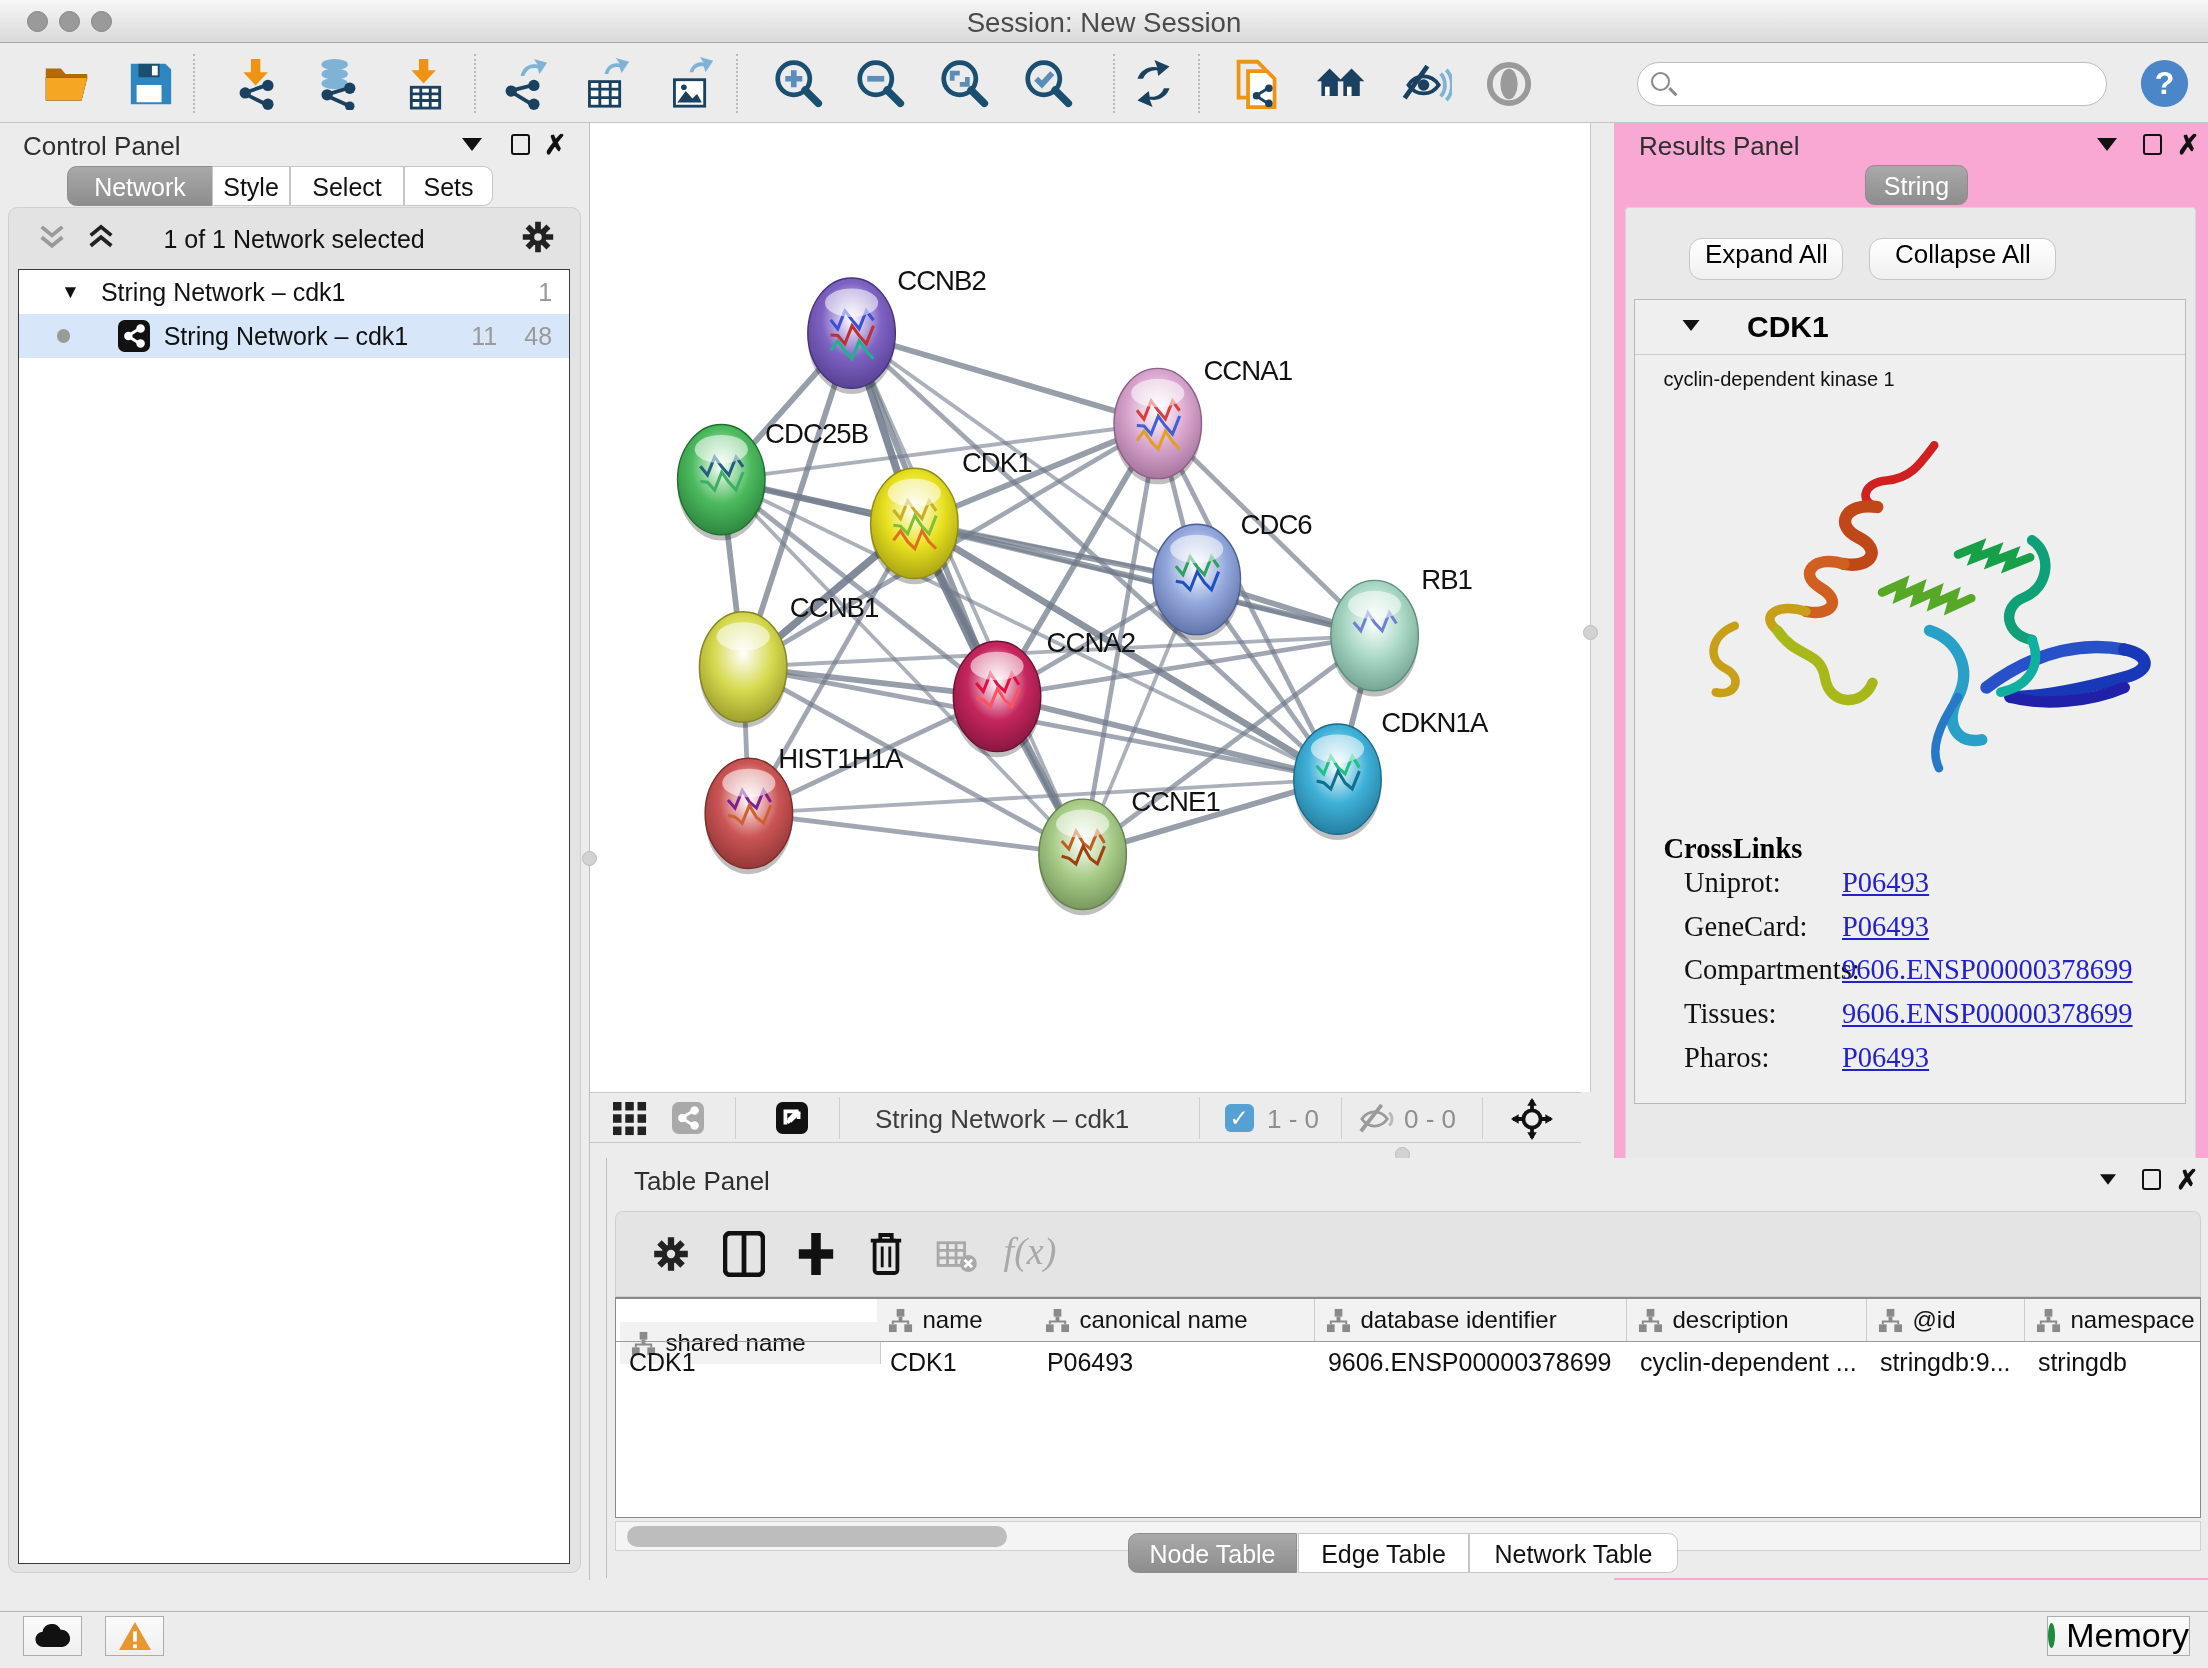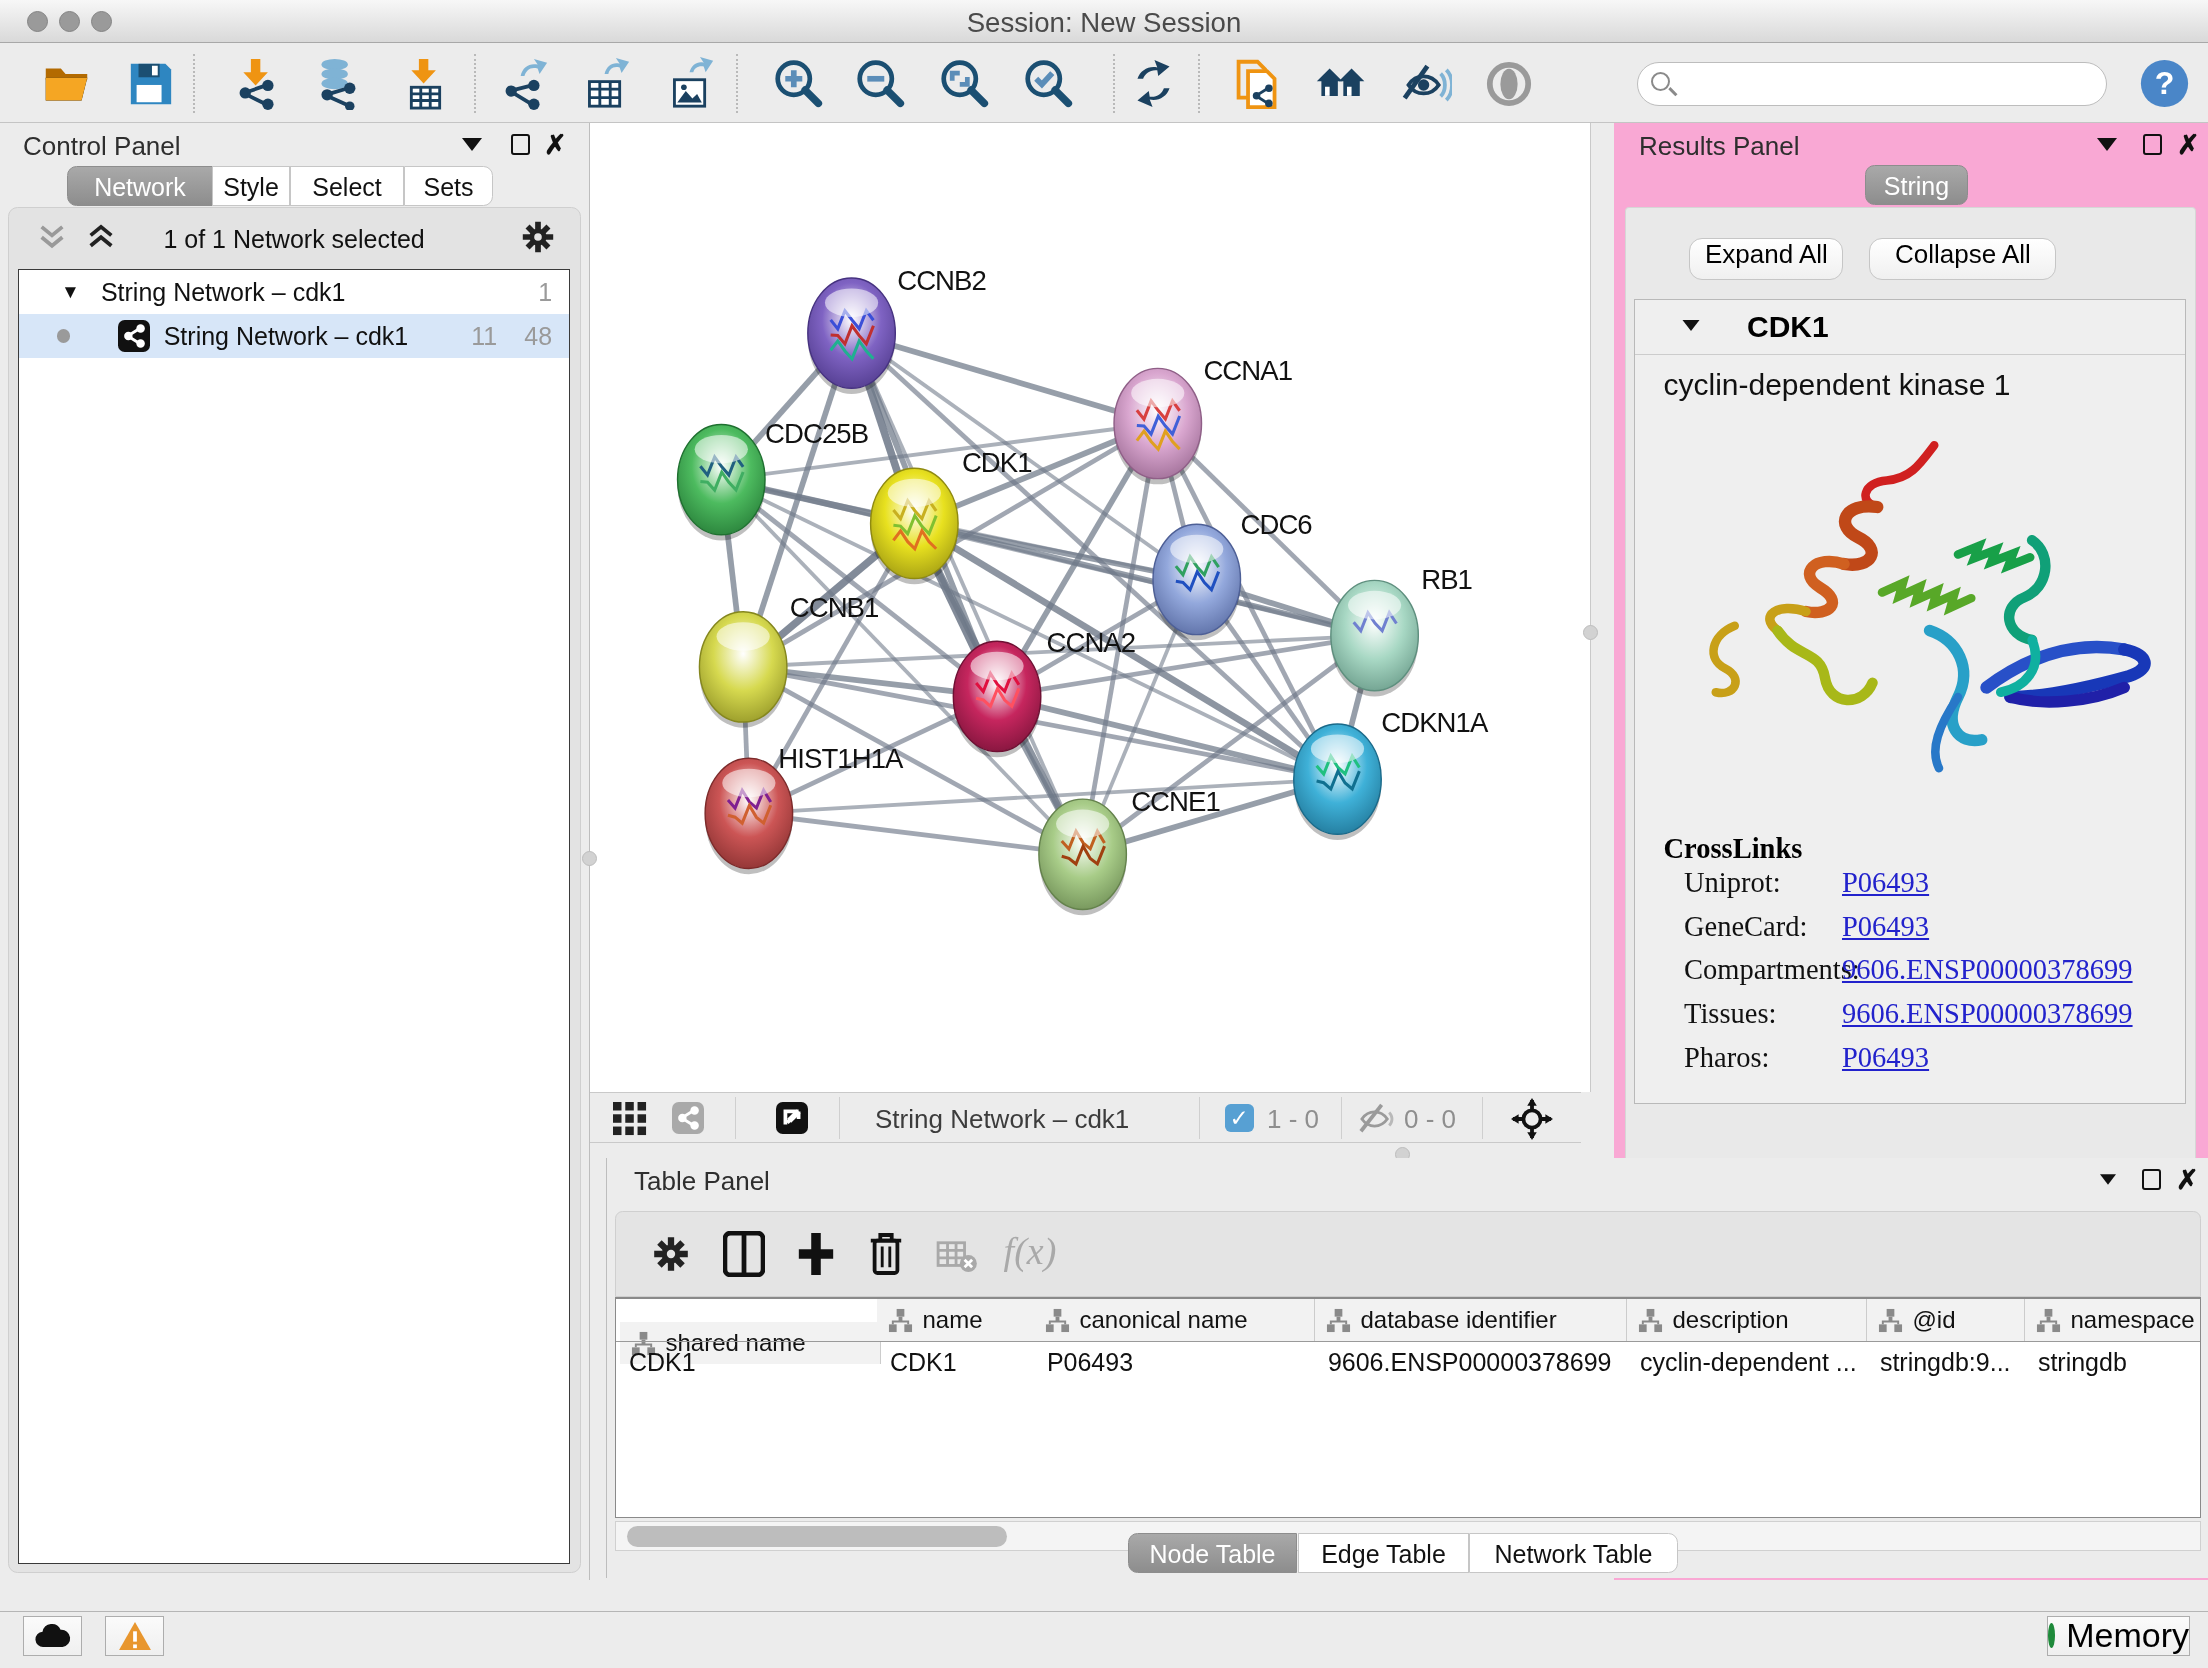--- a/index.html
+++ b/index.html
@@ -594,21 +594,21 @@
   <span class="pt-ctl xmark" style="left:563px;top:5.7px">✗</span>
   <div class="tab sel" style="left:251px;top:42px;width:103px;border-radius:9.5px">String</div>
   <div id="rp-box">
     <div class="btn" style="left:63px;top:30px;width:154px">Expand All</div>
     <div class="btn" style="left:243px;top:30px;width:187px">Collapse All</div>
     <div id="cdk1-box">
       <div id="cdk1-head">
         <span class="tri-dn" style="position:absolute;left:46px;top:19px;transform:scale(0.85)"></span>
         <span style="position:absolute;left:112px;top:9.5px;font-size:30px;font-weight:bold">CDK1</span>
       </div>
-      <div style="position:absolute;left:28.5px;top:68px;font-size:30px;color:#111">cyclin-dependent kinase 1</div>
+      <div style="position:absolute;left:28.5px;top:68px;font-size:20px;color:#111">cyclin-dependent kinase 1</div>
       <svg width="533" height="399" viewBox="0 0 560 420" style="position:absolute;left:9.5px;top:112px">
         <g fill="none" stroke-linecap="round">
           <path d="M305 35 C290 55 280 70 255 72 C230 74 225 95 245 100" stroke="#d02020" stroke-width="9"></path>
           <path d="M245 100 C210 95 200 120 225 132 C250 144 240 165 210 160" stroke="#c04818" stroke-width="13"></path>
           <path d="M210 160 C180 150 160 170 185 185 C210 200 195 215 170 210" stroke="#d06020" stroke-width="12"></path>
           <path d="M170 210 C140 200 120 215 140 230" stroke="#c8a018" stroke-width="10"></path>
           <path d="M95 225 C70 235 65 260 85 270 C105 280 95 300 75 295" stroke="#c8a018" stroke-width="9"></path>
           <path d="M140 230 C160 260 185 250 190 280 C195 310 230 310 240 285" stroke="#a8b818" stroke-width="11"></path>
           <path d="M250 190 l22 -10 -4 14 22 -10 -4 14 22 -10 -4 14 22 -10 -4 14 22 -10" stroke="#58a828" stroke-width="9"></path>
           <path d="M330 150 l22 -9 -5 13 23 -9 -5 13 23 -9 -5 13 23 -9" stroke="#18a048" stroke-width="9"></path>

